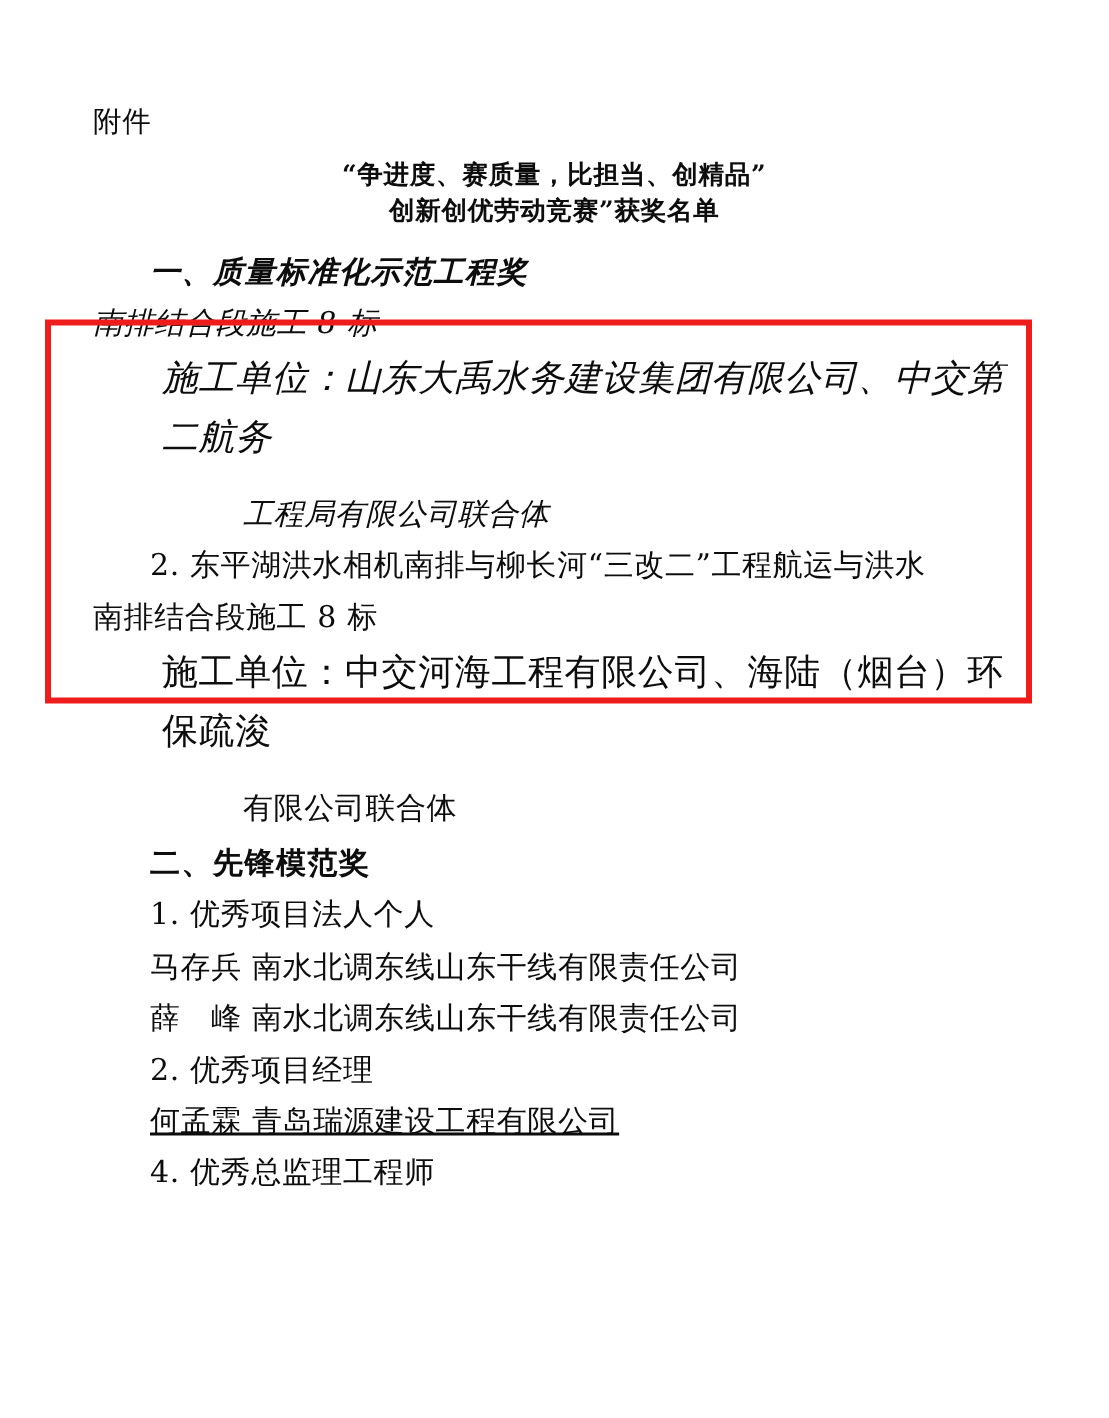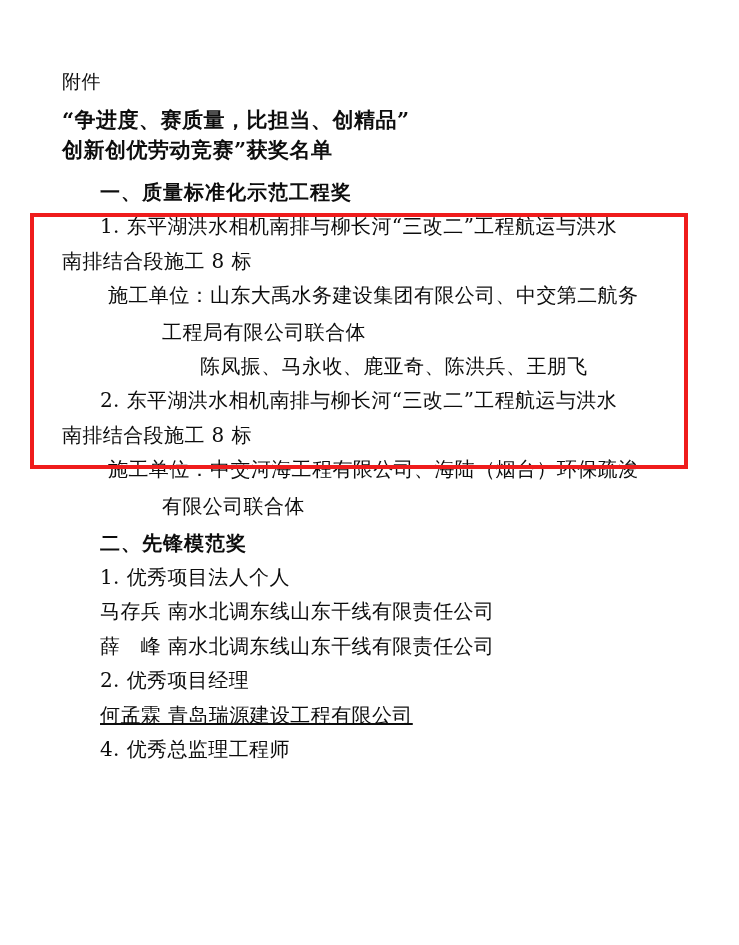--- a/index.html
+++ b/index.html
@@ -22,21 +22,22 @@
     box-sizing: border-box;
     padding: 68px 62px 0 62px;
   }
   .attachment-label {
     font-size: 19px;
     line-height: 1.4;
     letter-spacing: 0.5px;
     margin: 0 0 10px 0;
   }
   .doc-title {
-    font-size: 21px;
+    text-align: center;
+    font-size: 17px;
     font-weight: bold;
     line-height: 1.45;
     letter-spacing: 0.5px;
     margin: 6px 0 6px 0;
   }
   .doc-title .line2 {
     display: block;
   }
   .body-block {
     margin-top: 14px;
@@ -52,30 +53,30 @@
     font-size: 20px;
     line-height: 1.62;
     margin: 0 0 2px 0;
     text-indent: 38px;
     letter-spacing: 0.4px;
   }
   p.item.noindent {
     text-indent: 0;
   }
   p.sub {
-    font-size: 20px;
+    font-size: 24px;
     line-height: 1.62;
     margin: 0 0 2px 0;
     padding-left: 46px;
     letter-spacing: 0.4px;
   }
   p.sub2 {
     font-size: 20px;
     line-height: 1.62;
-    margin: 4px 0 2px 0;
+    margin: 15px 0 2px 0;
     padding-left: 100px;
     letter-spacing: 0.4px;
   }
   p.sub3 {
     font-size: 20px;
     line-height: 1.62;
     margin: 0 0 2px 0;
     padding-left: 138px;
     letter-spacing: 0.4px;
   }
@@ -86,20 +87,21 @@
     width: 658px;
     height: 256px;
     border: 4px solid #ef1c1c;
     box-sizing: border-box;
     pointer-events: none;
     z-index: 5;
   }
   .hl-content {
     position: relative;
     z-index: 1;
+    font-style: italic;
   }
 </style>
 </head>
 <body>
 
 <div class="page">
 
   <div class="highlight-box"></div>
 
   <p class="attachment-label">附件</p>
@@ -108,25 +110,23 @@
     <span class="line1">“争进度、赛质量，比担当、创精品”</span>
     <span class="line2">创新创优劳动竞赛”获奖名单</span>
   </div>
 
   <div class="body-block">
 
     <div class="hl-content">
       <p class="section-head">一、质量标准化示范工程奖</p>
 
       <div>
-        <p class="item">1. 东平湖洪水相机南排与柳长河“三改二”工程航运与洪水</p>
         <p class="item noindent">南排结合段施工 8 标</p>
         <p class="sub">施工单位：山东大禹水务建设集团有限公司、中交第二航务</p>
         <p class="sub2">工程局有限公司联合体</p>
-        <p class="sub3">陈凤振、马永收、鹿亚奇、陈洪兵、王朋飞</p>
       </div>
     </div>
 
     <div>
       <p class="item">2. 东平湖洪水相机南排与柳长河“三改二”工程航运与洪水</p>
       <p class="item noindent">南排结合段施工 8 标</p>
       <p class="sub">施工单位：中交河海工程有限公司、海陆（烟台）环保疏浚</p>
       <p class="sub2">有限公司联合体</p>
     </div>
 

